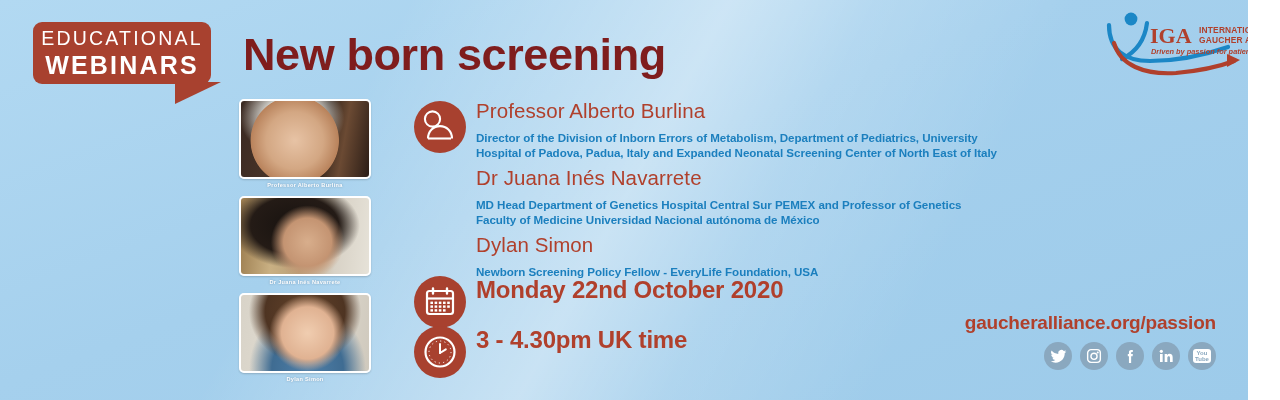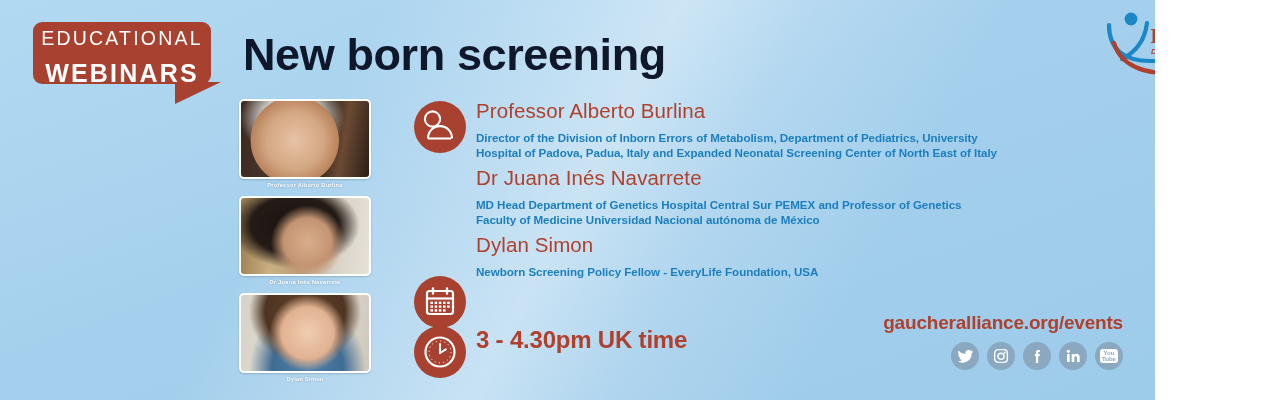--- a/index.html
+++ b/index.html
@@ -5,25 +5,24 @@
   html, body {
     margin: 0;
     padding: 0;
     background: #ffffff;
   }
   body {
     font-family: "Liberation Sans", sans-serif;
   }
   .banner {
     position: relative;
-    width: 1143px;
+    width: 1248px;
     height: 400px;
     overflow: hidden;
     background: #a9d3ef;
-    padding-left: 12px;
   }
   
   .bg-sheen {
     position: absolute;
     inset: 0;
     background:
       linear-gradient(118deg,
         rgba(255,255,255,0.00) 28%,
         rgba(255,255,255,0.30) 44%,
         rgba(255,255,255,0.42) 50%,
@@ -52,40 +51,40 @@
     font-size: 19.5px;
     letter-spacing: 2.2px;
     font-weight: 400;
     display: block;
   }
   .webinar-badge .line2 {
     font-size: 25px;
     letter-spacing: 2.2px;
     font-weight: 700;
     display: block;
-    margin-top: 12px;
+    margin-top: 4px;
   }
   .bubble-tail {
     position: absolute;
     left: 175px;
     top: 82px;
     width: 0;
     height: 0;
     border-left: 46px solid #a8412f;
     border-bottom: 22px solid transparent;
   }
 
   
   .headline {
     position: absolute;
     left: 243px;
     top: 29px;
     font-size: 45px;
     font-weight: 700;
-    color: #0f172a;
+    color: #7f1d1d;
     letter-spacing: -0.4px;
     white-space: nowrap;
   }
 
   
   .photo-col {
     position: absolute;
     left: 239px;
     top: 99px;
   }
@@ -318,20 +317,21 @@
           <rect x="24.8" y="29.4" width="2.6" height="2.4"></rect>
           <rect x="29.0" y="29.4" width="2.6" height="2.4"></rect>
           <rect x="33.2" y="29.4" width="2.6" height="2.4"></rect>
           <rect x="16.4" y="33.2" width="2.6" height="2.4"></rect>
           <rect x="20.6" y="33.2" width="2.6" height="2.4"></rect>
           <rect x="24.8" y="33.2" width="2.6" height="2.4"></rect>
           <rect x="29.0" y="33.2" width="2.6" height="2.4"></rect>
         </g>
       </svg>
     </span>
+    <span class="meta-text">Monday 22nd October 2020</span>
   </div>
 
   <div class="meta-row time">
     <span class="circle-icon">
       <svg width="52" height="52" viewBox="0 0 52 52" aria-hidden="true">
         <circle cx="26" cy="26" r="14.5" fill="none" stroke="#ffffff" stroke-width="2.2"></circle>
         <circle cx="26" cy="26" r="11" fill="none" stroke="#ffffff" stroke-width="1" stroke-dasharray="1.2 3.1"></circle>
         <path d="M26 27 v-9" stroke="#ffffff" stroke-width="2" stroke-linecap="round"></path>
         <path d="M26 27 l5.8 -3.6" stroke="#ffffff" stroke-width="2" stroke-linecap="round"></path>
       </svg>
@@ -349,21 +349,21 @@
       <path d="M16 34 C22 56, 46 66, 78 64 C100 62, 120 58, 136 52" fill="none" stroke="#b0402c" stroke-width="4.2" stroke-linecap="round"></path>
       <path d="M129 45 L142 51 L129 58 Z" fill="#b0402c"></path>
 
       <text x="52" y="34" font-family="'Liberation Serif', serif" font-size="22" font-weight="700" fill="#b0402c">IGA</text>
       <text x="101" y="24" font-family="'Liberation Sans', sans-serif" font-size="8.4" font-weight="700" fill="#b0402c" letter-spacing="0.2">INTERNATIONAL</text>
       <text x="101" y="34" font-family="'Liberation Sans', sans-serif" font-size="8.4" font-weight="700" fill="#b0402c" letter-spacing="0.2">GAUCHER ALLIANCE</text>
       <text x="53" y="44.5" font-family="'Liberation Sans', sans-serif" font-size="7.4" font-style="italic" font-weight="700" fill="#b0402c">Driven by passion for patients</text>
     </svg>
   </div>
 
-  <div class="site-url">gaucheralliance.org/events</div>
+  <div class="site-url">gaucheralliance.org/passion</div>
 
   <div class="social-row">
     <span class="social-btn">
       <svg width="17" height="17" viewBox="0 0 24 24" fill="#ffffff" aria-hidden="true">
         <path d="M23 4.9c-.8.4-1.7.7-2.6.8a4.6 4.6 0 0 0 2-2.5c-.9.5-1.9.9-2.9 1.1a4.5 4.5 0 0 0-7.8 4.1A12.9 12.9 0 0 1 2.3 3.6a4.5 4.5 0 0 0 1.4 6.1c-.7 0-1.4-.2-2-.6v.1c0 2.2 1.6 4 3.6 4.4-.6.2-1.3.2-2 .1a4.5 4.5 0 0 0 4.2 3.1A9.1 9.1 0 0 1 1 18.7a12.8 12.8 0 0 0 6.9 2c8.3 0 12.9-6.9 12.9-12.9v-.6c.9-.6 1.6-1.4 2.2-2.3z"></path>
       </svg>
     </span>
     <span class="social-btn">
       <svg width="16" height="16" viewBox="0 0 24 24" aria-hidden="true">
         <rect x="2.5" y="2.5" width="19" height="19" rx="5" fill="none" stroke="#ffffff" stroke-width="2.1"></rect>

